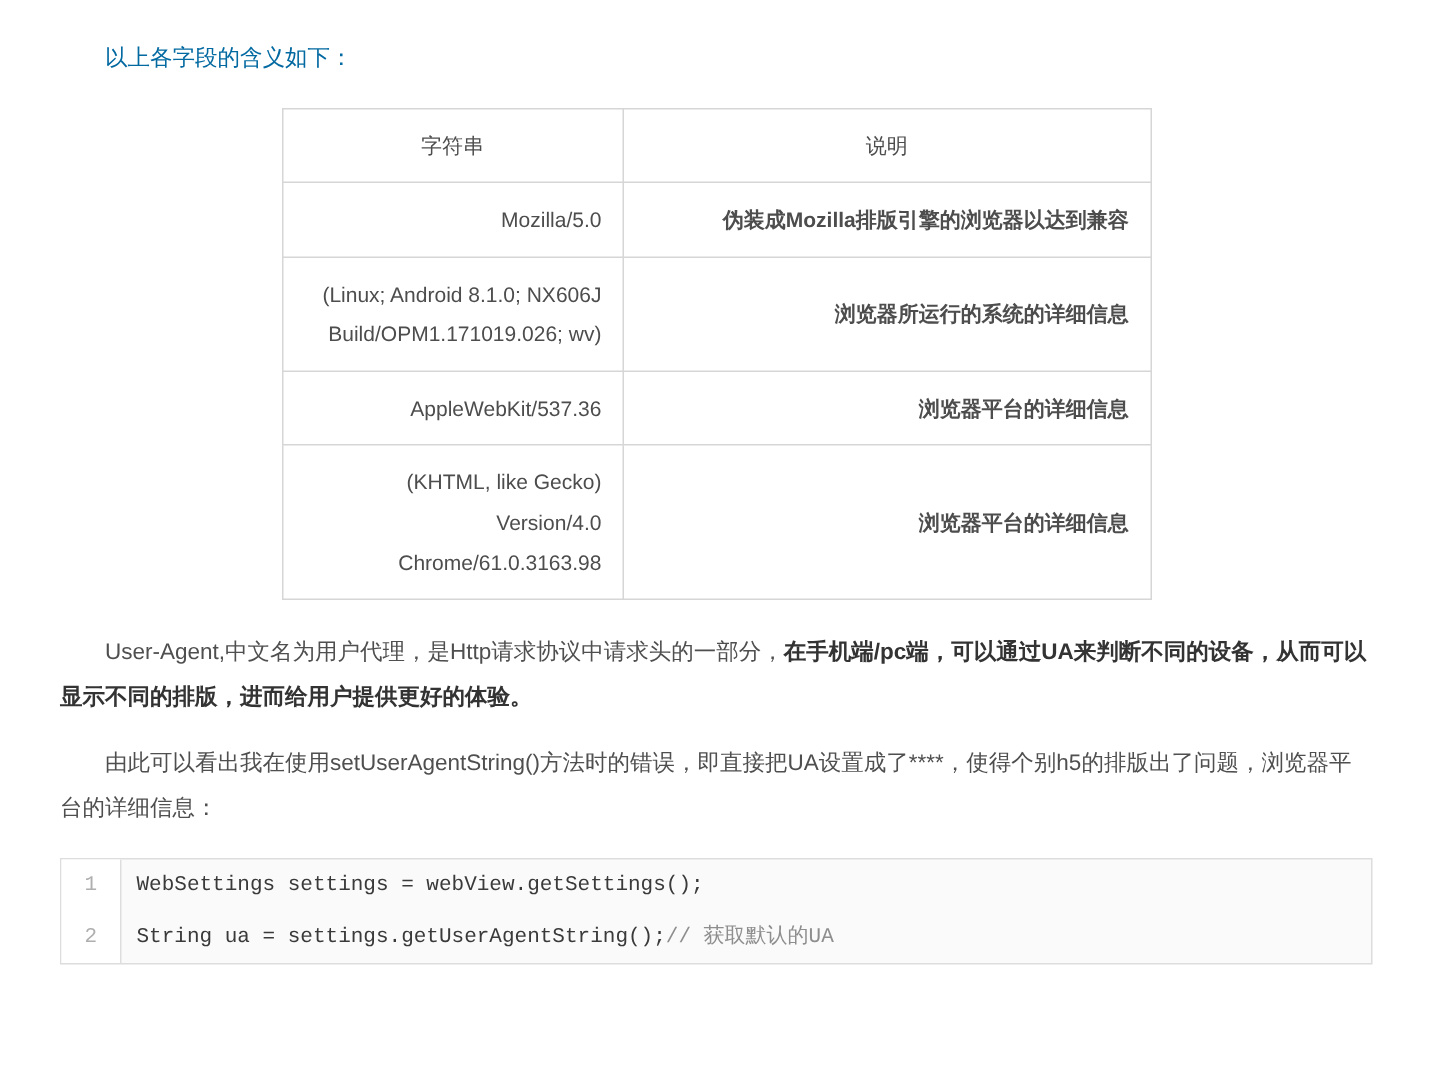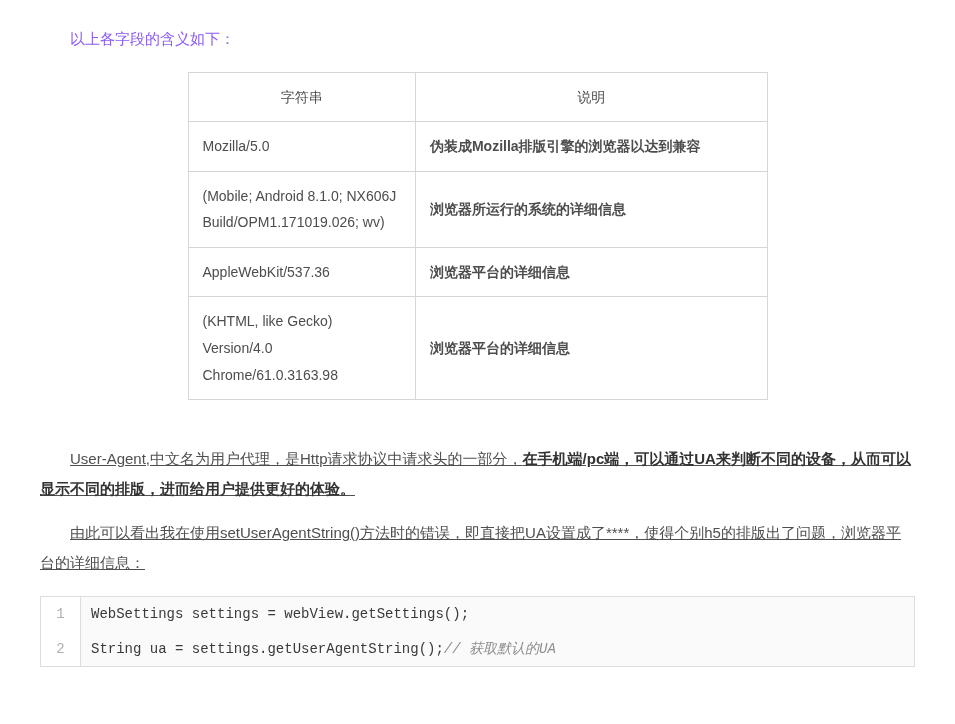--- a/index.html
+++ b/index.html
@@ -7,49 +7,48 @@
       font-family: "Microsoft YaHei", "PingFang SC", Arial, sans-serif;
       font-size: 15px;
       color: #4d4d4d;
       line-height: 1.9;
       padding: 25px 40px;
       background: #fff;
     }
     .intro {
       margin-bottom: 18px;
       text-indent: 2em;
-      color: #8b5cf6;
+      color: #0369a1;
     }
     table {
       border-collapse: collapse;
-      margin: 0 auto 44px auto;
+      margin: 0 auto 20px auto;
       width: 580px;
     }
     th, td {
       border: 1px solid #d6d6d6;
       padding: 11px 14px;
-      text-align: left;
+      text-align: right;
       font-size: 14px;
       color: #4d4d4d;
       vertical-align: middle;
     }
     th {
       text-align: center;
       font-weight: normal;
       background: #fff;
       color: #4d4d4d;
     }
     td.col-str { width: 220px; }
     td.col-desc { width: 340px; font-weight: bold; }
     .para {
       margin-bottom: 14px;
       text-indent: 2em;
       color: #4f4f4f;
       line-height: 2.0;
-      text-decoration: underline;
     }
     .para strong { font-weight: bold; color: #333; }
     .code-block {
       margin-top: 18px;
       border: 1px solid #ddd;
       background: #fafafa;
       font-family: Consolas, "Courier New", monospace;
       font-size: 14px;
       color: #3a3a3a;
     }
@@ -60,41 +59,41 @@
       background: #fff;
       border-right: 1px solid #ddd;
       color: #afafaf;
       padding: 4px 0;
     }
     .cc {
       padding: 4px 10px;
       white-space: pre;
       text-align: center;
     }
-    .comment { color: #8e8e8e; font-style: italic; }
+    .comment { color: #8e8e8e; }
   </style>
 </head>
 <body>
 
 <p class="intro">以上各字段的含义如下：</p>
 
 <table>
   <thead>
     <tr>
       <th>字符串</th>
       <th>说明</th>
     </tr>
   </thead>
   <tbody>
     <tr>
       <td class="col-str">Mozilla/5.0</td>
       <td class="col-desc">伪装成Mozilla排版引擎的浏览器以达到兼容</td>
     </tr>
     <tr>
-      <td class="col-str">(Mobile; Android 8.1.0; NX606J Build/OPM1.171019.026; wv)</td>
+      <td class="col-str">(Linux; Android 8.1.0; NX606J Build/OPM1.171019.026; wv)</td>
       <td class="col-desc">浏览器所运行的系统的详细信息</td>
     </tr>
     <tr>
       <td class="col-str">AppleWebKit/537.36</td>
       <td class="col-desc">浏览器平台的详细信息</td>
     </tr>
     <tr>
       <td class="col-str">(KHTML, like Gecko) Version/4.0 Chrome/61.0.3163.98</td>
       <td class="col-desc">浏览器平台的详细信息</td>
     </tr>

